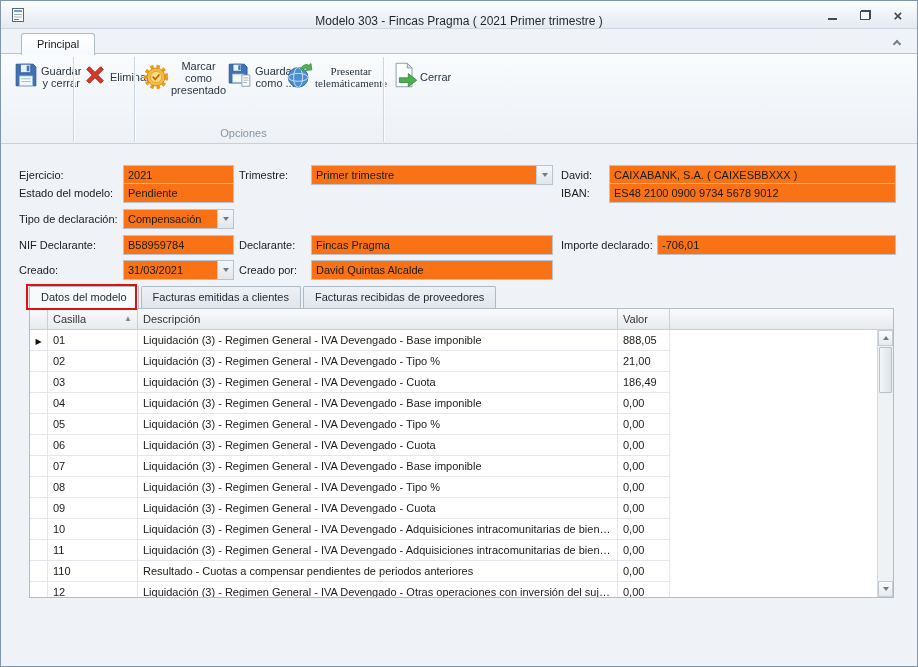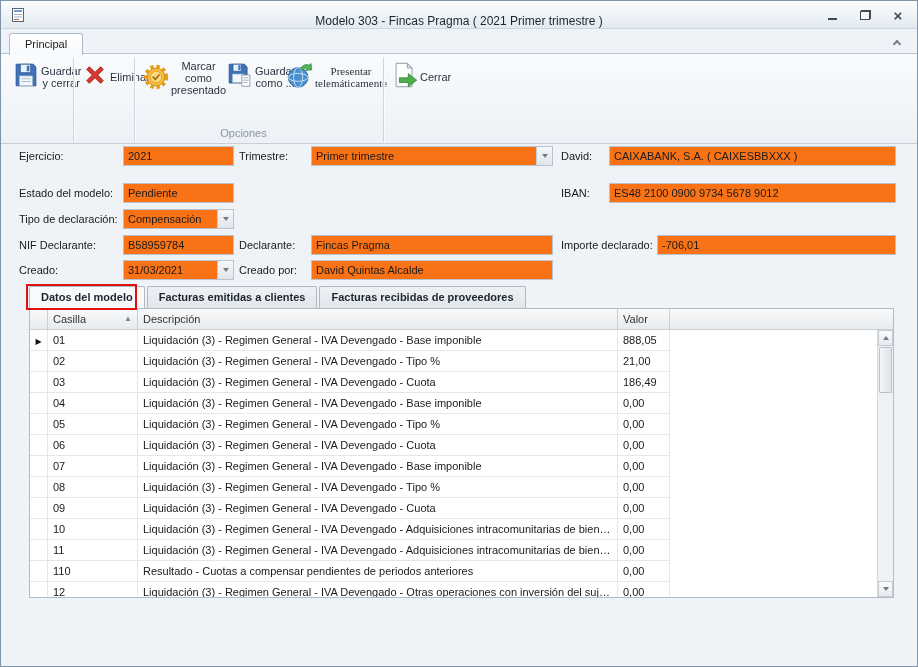--- a/index.html
+++ b/index.html
@@ -12,47 +12,47 @@
   .title{flex:1;text-align:center;font-size:12px;color:#1d2530;}
   .winbtns{position:absolute;right:10px;top:6px;display:flex;gap:15px;align-items:center;height:16px;}
   .wbtn{width:18px;height:16px;display:flex;align-items:center;justify-content:center;cursor:default;}
   .glyph-min{width:9px;height:2px;background:#3f4a55;margin-top:7px;}
   .glyph-max{position:relative;width:11px;height:10px;}
   .glyph-max::before{content:"";position:absolute;right:0;top:0;width:8px;height:7px;border:1px solid #3f4a55;}
   .glyph-max::after{content:"";position:absolute;left:0;bottom:0;width:8px;height:7px;border:1px solid #3f4a55;background:#f3f7fa;}
   .glyph-close{font-size:15px;font-weight:bold;color:#3f4a55;line-height:15px;}
 
   
-  .tabstrip{position:absolute;left:0;top:28px;right:0;height:25px;padding-left:35px;}
+  .tabstrip{position:absolute;left:12px;top:28px;right:0;height:25px;padding-left:35px;}
   .main-tab{position:absolute;left:8px;top:4px;height:22px;padding:0 15px;line-height:20px;background:linear-gradient(#ffffff,#f6f9fc);border:1px solid #aebbc9;border-bottom:none;border-radius:3px 3px 0 0;z-index:3;}
   .ribbon-collapse{position:absolute;right:12px;top:9px;width:16px;height:14px;display:flex;align-items:flex-start;justify-content:center;}
   .chev{width:6px;height:6px;border-left:2px solid #76828e;border-top:2px solid #76828e;transform:rotate(45deg);margin-top:3px;}
   .ribbon{position:absolute;left:0;top:52px;right:0;height:91px;background:linear-gradient(#f9fbfd,#edf1f6);border-top:1px solid #b6c3d0;border-bottom:1px solid #c6d0da;}
   .rb-row{display:flex;align-items:flex-start;padding:3px 0 0 8px;height:88px;}
   .rbtn{display:flex;flex-direction:row;align-items:center;text-align:center;padding:3px 2px;border-radius:3px;color:#2a3440;}
   .rbtn .ricon{width:30px;height:30px;margin-bottom:3px;}
   .rlabel{font-size:11px;line-height:12px;}
   .rsep{width:1px;align-self:stretch;background:#ccd6e0;box-shadow:1px 0 0 #fbfcfe;margin:0 4px;}
   .w1{width:60px;} .w2{width:52px;} .w3{width:60px;} .w4{width:84px;} .w5{width:96px;font-family:Liberation Serif, serif;} .w6{width:52px;}
   .rgroup-label{position:absolute;left:130px;width:225px;top:73px;text-align:center;color:#8795a3;}
 
   
   .formarea{position:absolute;left:0;top:143px;right:0;height:142px;}
   .lbl{position:absolute;height:20px;line-height:20px;white-space:nowrap;}
   .fld{position:absolute;height:20px;border:1px solid #b9c3cd;background:#f97316;line-height:18px;padding:0 4px;white-space:nowrap;overflow:hidden;}
   .combo{padding-right:18px;}
   .dd{position:absolute;right:0;top:0;bottom:0;width:16px;background:linear-gradient(#f5f7f9,#e1e6eb);border-left:1px solid #c3cbd3;display:flex;align-items:center;justify-content:center;}
   .dd-tri{width:0;height:0;border-left:3.5px solid transparent;border-right:3.5px solid transparent;border-top:4px solid #6e7a86;}
-  .r1{top:2px;} .r2{top:39px;} .r3{top:65px;} .r4{top:91px;} .r5{top:116px;}
+  .r1{top:21px;} .r2{top:39px;} .r3{top:65px;} .r4{top:91px;} .r5{top:116px;}
   .cl1{left:18px;} .cf1{left:122px;width:111px;}
   .cl2{left:238px;} .cf2{left:310px;width:242px;}
   .cl3{left:560px;} .cf3{left:608px;width:287px;} .cf3b{left:656px;width:239px;}
 
   
-  .dtabs{position:absolute;left:28px;top:285px;height:14px;display:flex;z-index:2;font-weight:bold;}
+  .dtabs{position:absolute;left:28px;top:285px;height:14px;display:flex;z-index:2;}
   .dtab{height:22px;line-height:21px;padding:0 11px;border:1px solid #aeb9c4;border-bottom:none;background:linear-gradient(#eef1f4,#e1e6eb);margin-right:2px;border-radius:2px 2px 0 0;color:#1d2530;white-space:nowrap;}
   .dtab.active{background:#f7f9fb;z-index:3;}
   .annotation{position:absolute;left:25px;top:283px;width:111px;height:26px;border:2px solid #e01010;z-index:5;pointer-events:none;}
 
   
   .grid{position:absolute;left:28px;top:307px;width:865px;height:290px;border:1px solid #b2bcc6;background:#fff;overflow:hidden;}
   .grid-header{display:flex;height:21px;background:linear-gradient(#f8f9fa,#e8ebee);border-bottom:1px solid #c8cfd6;}
   .gh{border-right:1px solid #c8cfd6;padding:0 5px;line-height:20px;color:#333;overflow:hidden;white-space:nowrap;}
   .gh.sel{width:18px;padding:0;}
   .gh.casilla{width:90px;display:flex;justify-content:space-between;align-items:center;}

